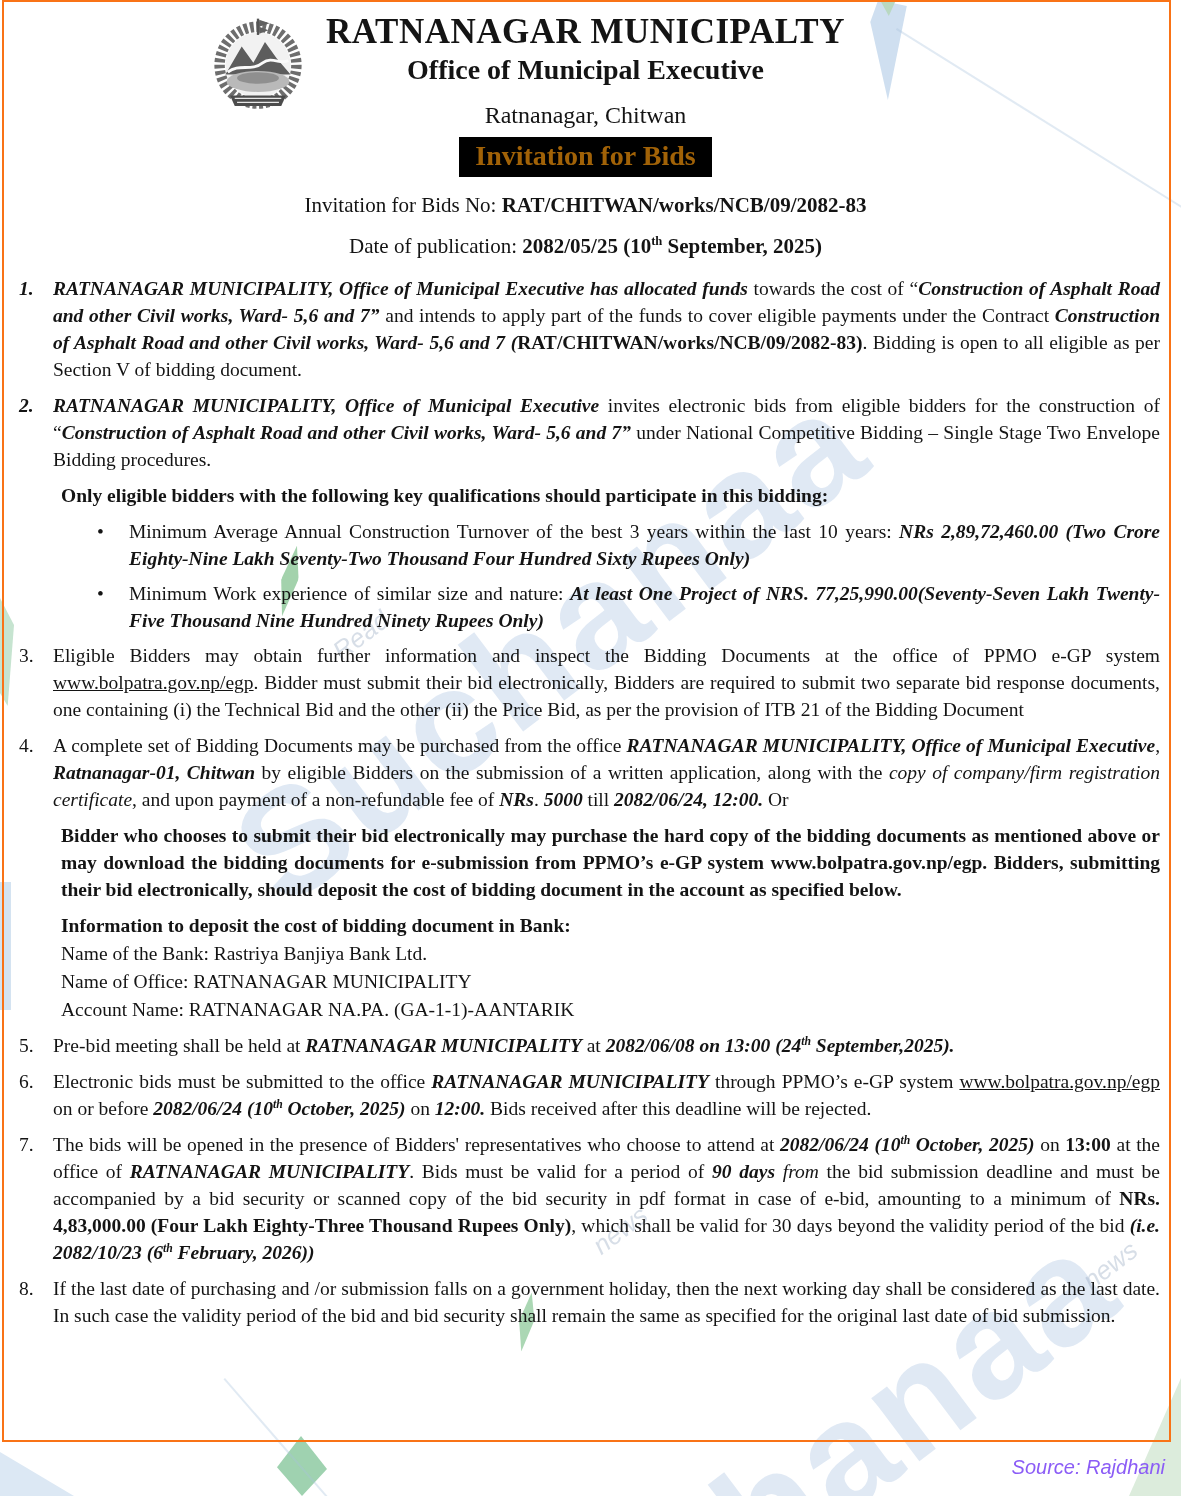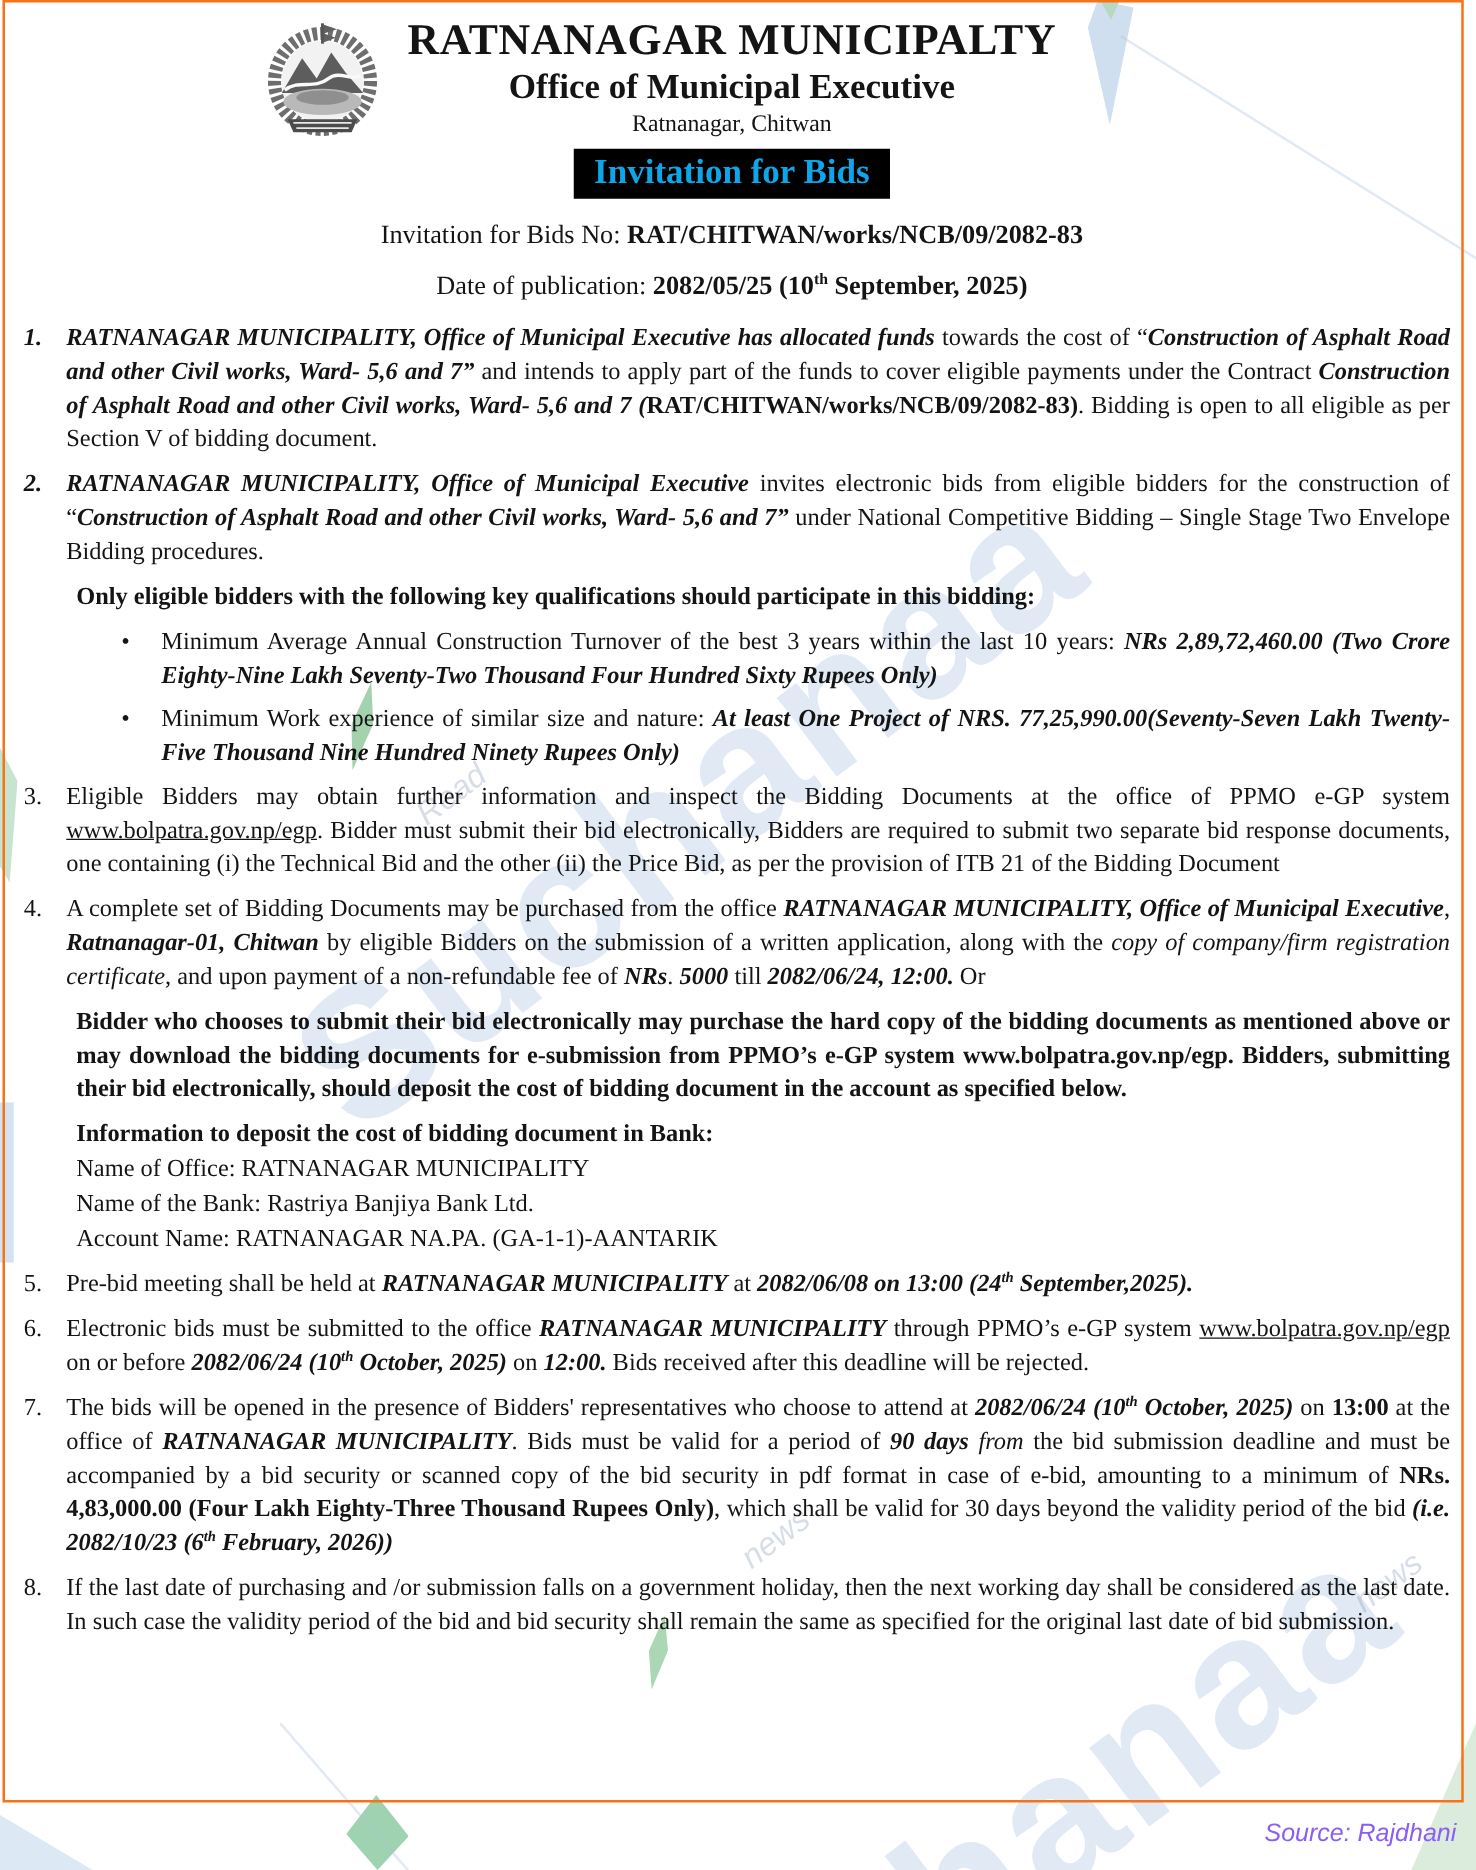--- a/index.html
+++ b/index.html
@@ -45,24 +45,24 @@
   .frame{
     position:absolute;left:2px;top:0;right:10px;bottom:54px;
     border:2px solid #f97316;z-index:1;
     padding:6px 9px 4px 7px;box-sizing:border-box;overflow:hidden;
   }
   
   .hdr{position:relative;text-align:center;}
   .emblem{position:absolute;left:188px;top:2px;width:118px;height:114px;}
   .hdr-title{font-size:35px;font-weight:bold;margin:4px 0 2px 0;letter-spacing:0.5px;}
   .hdr-sub{font-size:28px;font-weight:bold;margin:2px 0;}
-  .hdr-loc{font-size:19px;margin:3px 0 8px 0;}
+  .hdr-loc{font-size:24px;margin:16px 0 8px 0;}
   .banner-wrap{margin:4px 0 10px 0;}
   .banner{
-    display:inline-block;background:#000;color:#0ea5e9;font-weight:bold;
+    display:inline-block;background:#000;color:#a16207;font-weight:bold;
     font-size:28px;padding:3px 16px 5px 16px;
   }
   .meta{font-size:21px;margin:16px 0;}
   
   .doc-body{margin-top:10px;font-size:19.5px;line-height:27px;}
   .item{display:flex;margin:0 0 9px 0;}
   .num{flex:0 0 42px;padding-left:8px;box-sizing:border-box;}
   .body{flex:1;text-align:justify;}
   .sub{margin:7px 0 9px 50px;text-align:justify;font-weight:bold;}
   .bullet{display:flex;margin:0 0 8px 86px;}
@@ -161,22 +161,22 @@
 
       <div class="item">
         <span class="num">4.</span>
         <div class="body"><span>A complete set of Bidding Documents may be purchased from the office </span><span class="bi">RATNANAGAR MUNICIPALITY, Office of Municipal Executive</span><span>, </span><span class="bi">Ratnanagar-01, Chitwan</span><span> by eligible Bidders on the submission of a written application, along with the </span><span class="i">copy of company/firm registration certificate</span><span>, and upon payment of a non-refundable fee of </span><span class="bi">NRs</span><span>. </span><span class="bi">5000</span><span> till </span><span class="bi">2082/06/24, 12:00.</span><span> Or</span></div>
       </div>
 
       <div class="sub">Bidder who chooses to submit their bid electronically may purchase the hard copy of the bidding documents as mentioned above or may download the bidding documents for e-submission from PPMO’s e-GP system www.bolpatra.gov.np/egp. Bidders, submitting their bid electronically, should deposit the cost of bidding document in the account as specified below.</div>
 
       <div class="bank">
         <div class="b">Information to deposit the cost of bidding document in Bank:</div>
+        <div>Name of the Bank: Rastriya Banjiya Bank Ltd.</div>
         <div>Name of Office: RATNANAGAR MUNICIPALITY</div>
-        <div>Name of the Bank: Rastriya Banjiya Bank Ltd.</div>
         <div>Account Name: RATNANAGAR NA.PA. (GA-1-1)-AANTARIK</div>
       </div>
 
       <div class="item">
         <span class="num">5.</span>
         <div class="body"><span>Pre-bid meeting shall be held at </span><span class="bi">RATNANAGAR MUNICIPALITY</span><span> at </span><span class="bi">2082/06/08 on 13:00 (24</span><span class="bi sup">th</span><span class="bi"> September,2025).</span></div>
       </div>
 
       <div class="item">
         <span class="num">6.</span>

